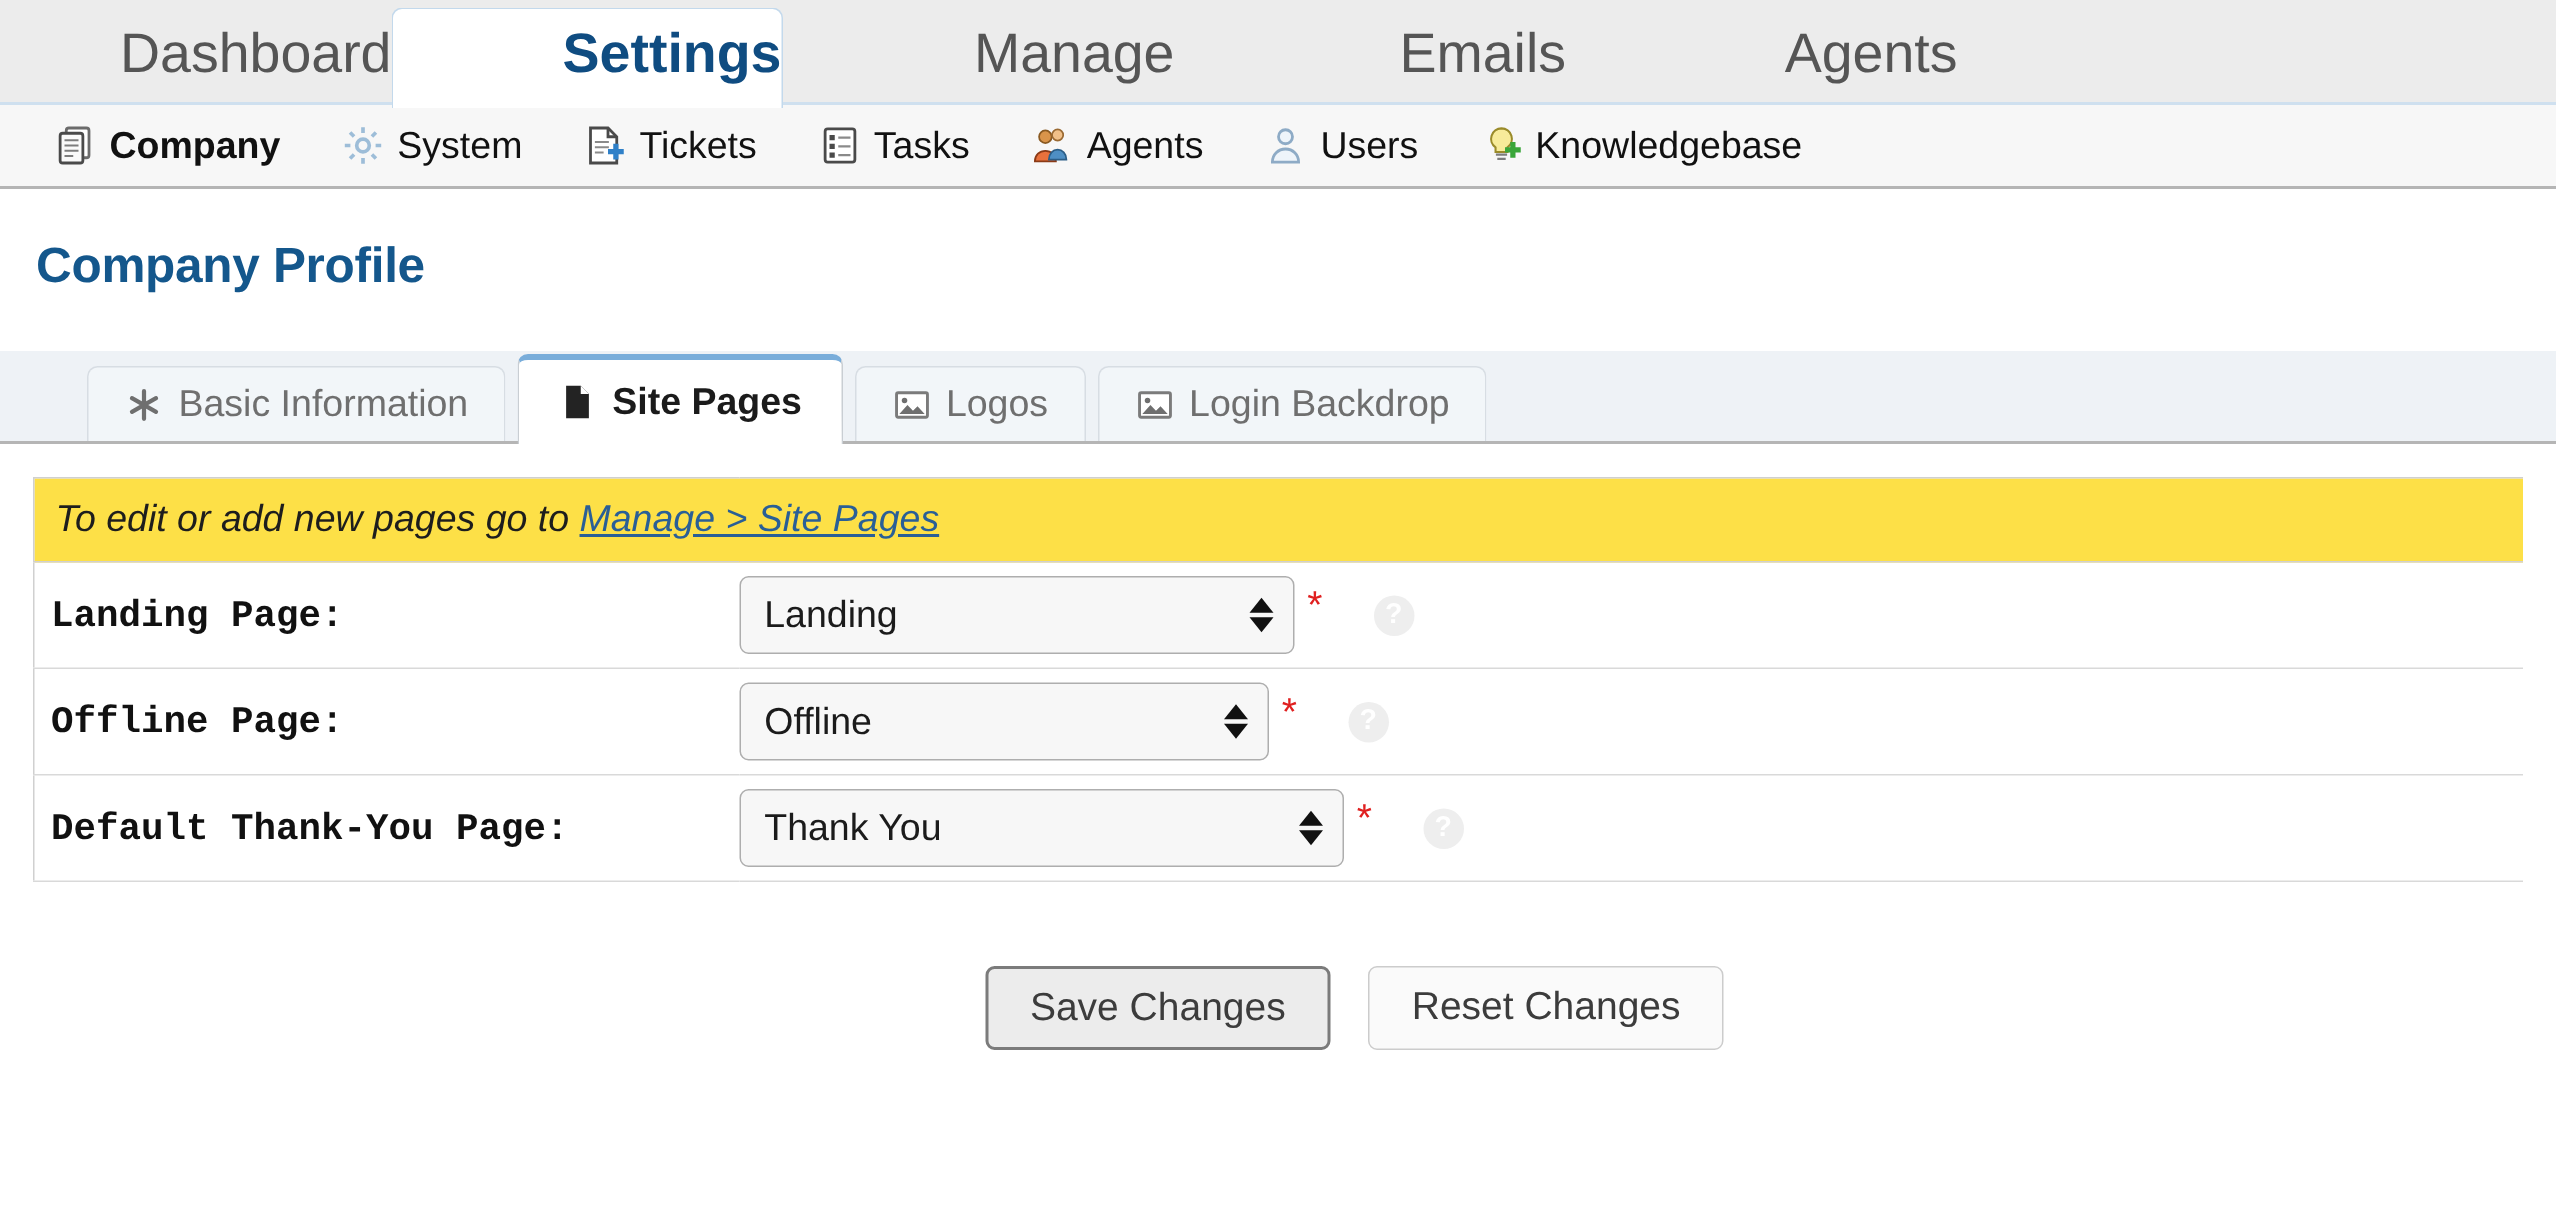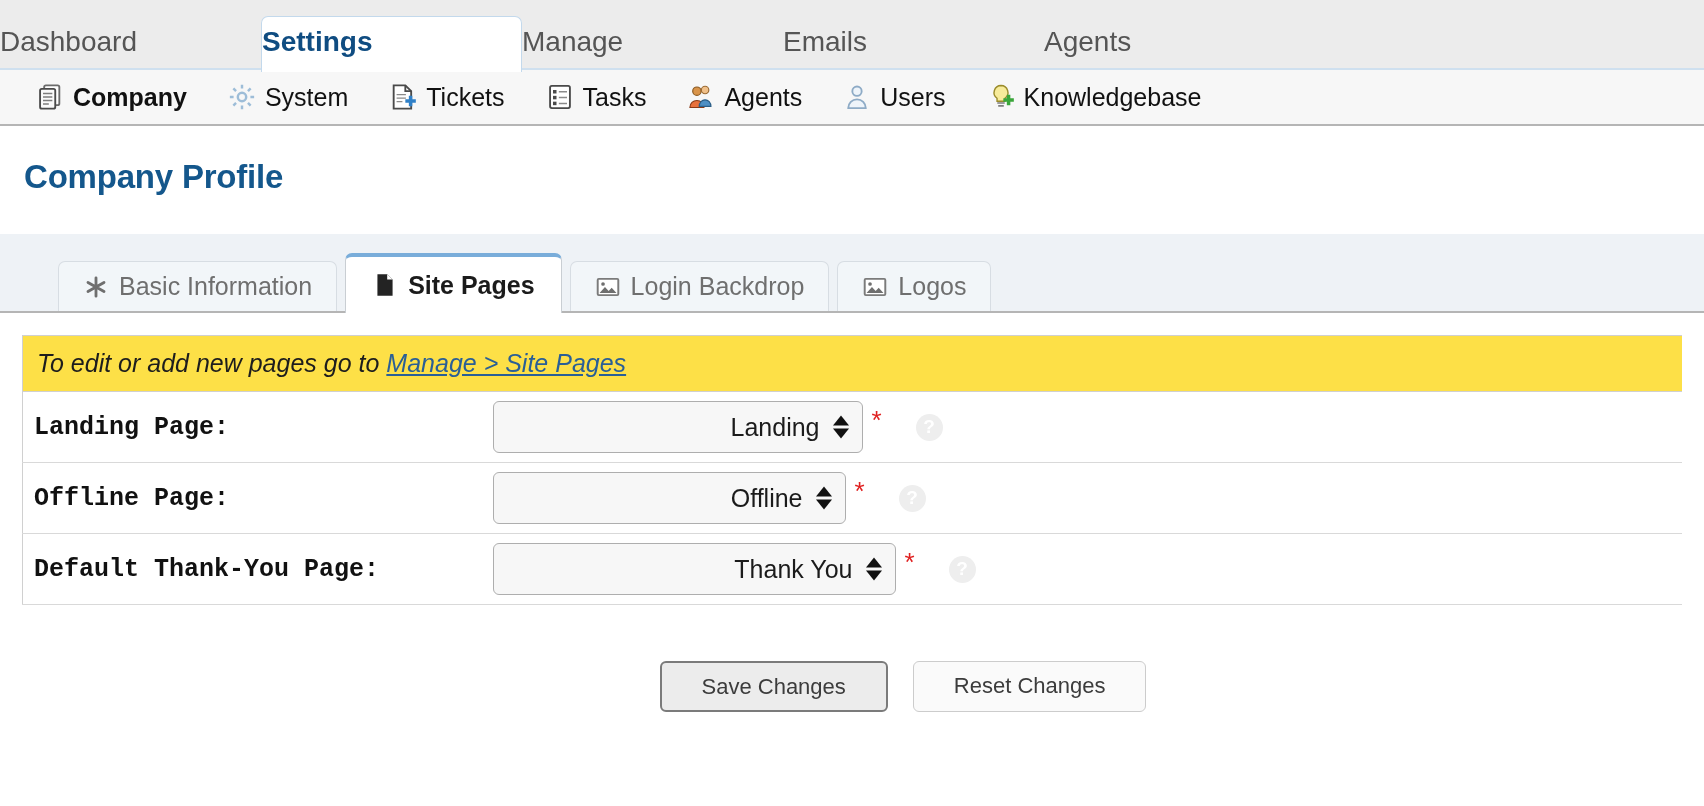--- a/index.html
+++ b/index.html
@@ -14,25 +14,25 @@
   
   .topnav {
     position: relative;
     height: 70px;
     background: #ececec;
     border-bottom: 2px solid #cfe0ef;
     padding-top: 10px;
   }
   .topnav-inner { display: flex; align-items: flex-end; height: 60px; }
   .nav-tab {
-    font-size: 28px;
+    font-size: 37px;
     color: #555555;
     padding: 9px 0 12px 0;
     width: 261px;
-    text-align: left;
+    text-align: right;
     cursor: pointer;
     position: relative;
     line-height: 1.15;
     background: transparent;
     user-select: none;
   }
   .nav-tab.active {
     background: #ffffff;
     color: #0f4c81;
     font-weight: bold;
@@ -72,21 +72,21 @@
     font-size: 33px;
     font-weight: bold;
     color: #14578c;
     padding: 32px 0 0 24px;
     letter-spacing: -0.2px;
   }
 
   
   .tabstrip {
     margin-top: 38px;
-    height: 79px;
+    height: 62px;
     background: #eef2f6;
     border-bottom: 2px solid #b5b5b5;
     display: flex;
     align-items: flex-end;
     padding-left: 58px;
   }
   .stab {
     height: 50px;
     display: flex;
     align-items: center;
@@ -157,21 +157,20 @@
     background: #f7f7f7;
     border: 1px solid #aeaeae;
     border-radius: 6px;
     display: flex;
     align-items: center;
     padding: 0 42px 0 16px;
     font-size: 25px;
     color: #1b1b1b;
     cursor: pointer;
     white-space: nowrap;
-    justify-content: flex-end;
   }
   .spin {
     position: absolute;
     right: 13px; top: 50%;
     transform: translateY(-50%);
     display: flex; flex-direction: column; gap: 3px;
   }
   .tri-up, .tri-dn {
     width: 0; height: 0;
     border-left: 8px solid transparent;
@@ -188,22 +187,22 @@
     display: flex; align-items: center; justify-content: center;
     margin-left: 34px; cursor: pointer; flex: none;
   }
 
   
   .btnrow {
     display: flex; justify-content: center; gap: 25px;
     margin-top: 56px; padding-left: 80px;
   }
   .btn {
-    font-size: 22px;
-    padding: 11px 40px;
+    font-size: 26px;
+    padding: 11px 28px;
     border-radius: 6px;
     cursor: pointer;
     line-height: 1.15;
     color: #3c3c3c;
   }
   .btn.primary { background: #ececec; border: 2px solid #7b7b7b; }
   .btn.secondary { background: #fafafa; border: 1px solid #cccccc; }
 </style>
 </head>
 <body>
@@ -308,29 +307,29 @@
         <path d="M14 2v5h5z" fill="#fff"></path>
       </svg>
       <span>Site Pages</span>
     </div>
     <div class="stab">
       <svg class="stab-icon" viewBox="0 0 24 24">
         <rect x="2.5" y="4.5" width="19" height="15" rx="1" fill="#fff" stroke="#7b7b7b" stroke-width="1.8"></rect>
                 <circle cx="7.4" cy="9.2" r="1.7" fill="#6f6f6f"></circle>
                 <path d="M4.2 17.5l5-5.5 3.4 3.6 2.8-2.9 4.4 4.8z" fill="#6f6f6f"></path>
       </svg>
-      <span>Login Backdrop</span>
+      <span>Logos</span>
     </div>
     <div class="stab">
       <svg class="stab-icon" viewBox="0 0 24 24">
         <rect x="2.5" y="4.5" width="19" height="15" rx="1" fill="#fff" stroke="#7b7b7b" stroke-width="1.8"></rect>
                 <circle cx="7.4" cy="9.2" r="1.7" fill="#6f6f6f"></circle>
                 <path d="M4.2 17.5l5-5.5 3.4 3.6 2.8-2.9 4.4 4.8z" fill="#6f6f6f"></path>
       </svg>
-      <span>Logos</span>
+      <span>Login Backdrop</span>
     </div>
   </div>
 
 <div class="form-wrap">
   <table class="ftable">
     <tbody id="ftbody">
       <tr class="info-row">
         <td colspan="2">
           <span>To edit or add new pages go to </span><a class="info-link" href="#">Manage &gt; Site Pages</a>
         </td>

